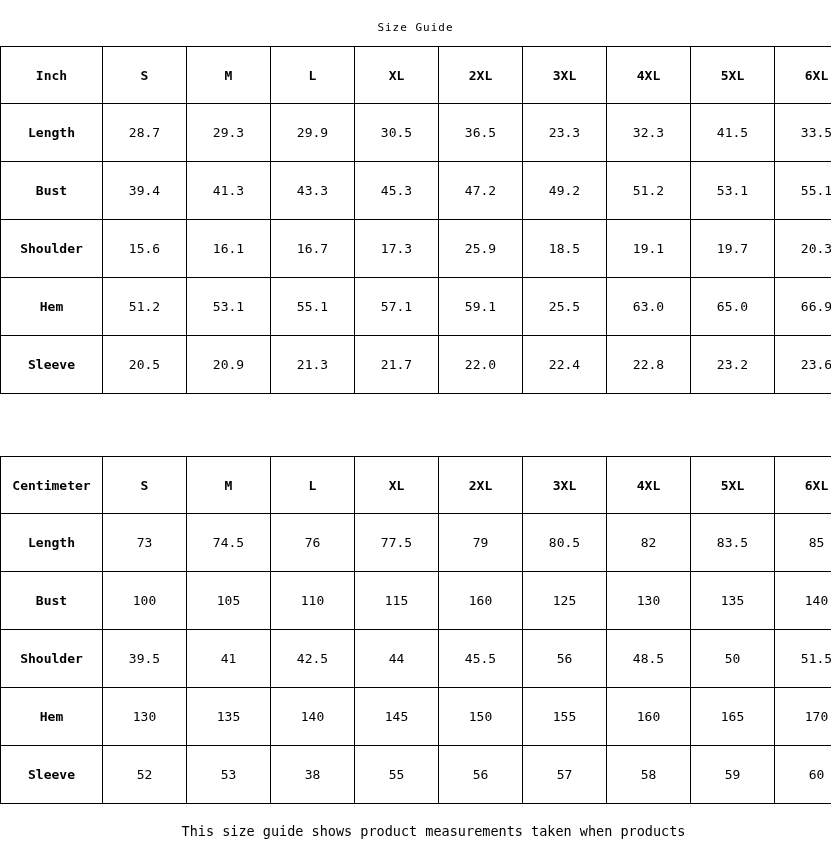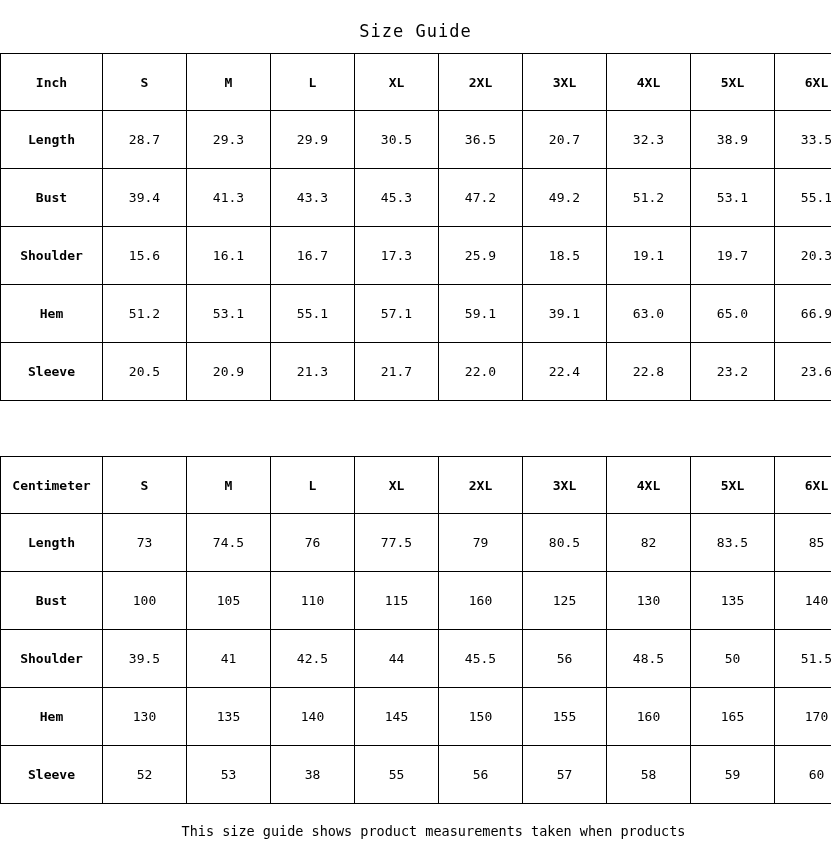--- a/index.html
+++ b/index.html
@@ -17,21 +17,21 @@
   }
   .page {
     width: 831px;
     height: 842px;
     box-sizing: border-box;
     display: flex;
     flex-direction: column;
   }
   .title {
     text-align: center;
-    font-size: 17px;
+    font-size: 11px;
     letter-spacing: 1px;
     padding-top: 21px;
     padding-bottom: 12px;
     font-family: "DejaVu Sans Mono", monospace;
     font-weight: normal;
   }
   table.size-table {
     border-collapse: collapse;
     width: 831px;
     table-layout: fixed;
@@ -89,23 +89,23 @@
         <td class="hdr col-size">5XL</td>
         <td class="hdr col-size">6XL</td>
       </tr>
       <tr class="data-row">
         <td class="hdr col-label">Length</td>
         <td>28.7</td>
         <td>29.3</td>
         <td>29.9</td>
         <td>30.5</td>
         <td>36.5</td>
-        <td>20.7</td>
+        <td>23.3</td>
         <td>32.3</td>
-        <td>38.9</td>
+        <td>41.5</td>
         <td>33.5</td>
       </tr>
       <tr class="data-row">
         <td class="hdr col-label">Bust</td>
         <td>39.4</td>
         <td>41.3</td>
         <td>43.3</td>
         <td>45.3</td>
         <td>47.2</td>
         <td>49.2</td>
@@ -125,21 +125,21 @@
         <td>19.7</td>
         <td>20.3</td>
       </tr>
       <tr class="data-row">
         <td class="hdr col-label">Hem</td>
         <td>51.2</td>
         <td>53.1</td>
         <td>55.1</td>
         <td>57.1</td>
         <td>59.1</td>
-        <td>39.1</td>
+        <td>25.5</td>
         <td>63.0</td>
         <td>65.0</td>
         <td>66.9</td>
       </tr>
       <tr class="data-row">
         <td class="hdr col-label">Sleeve</td>
         <td>20.5</td>
         <td>20.9</td>
         <td>21.3</td>
         <td>21.7</td>

